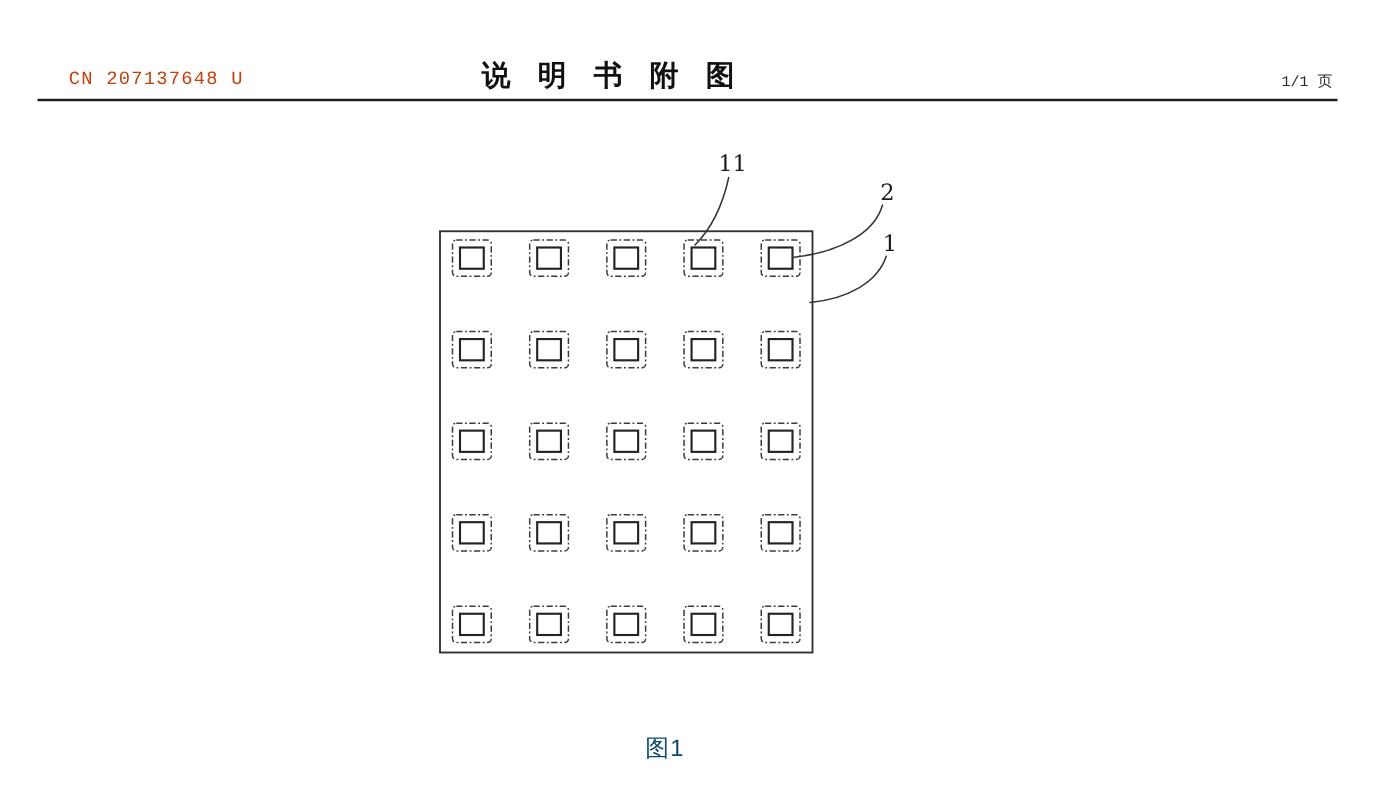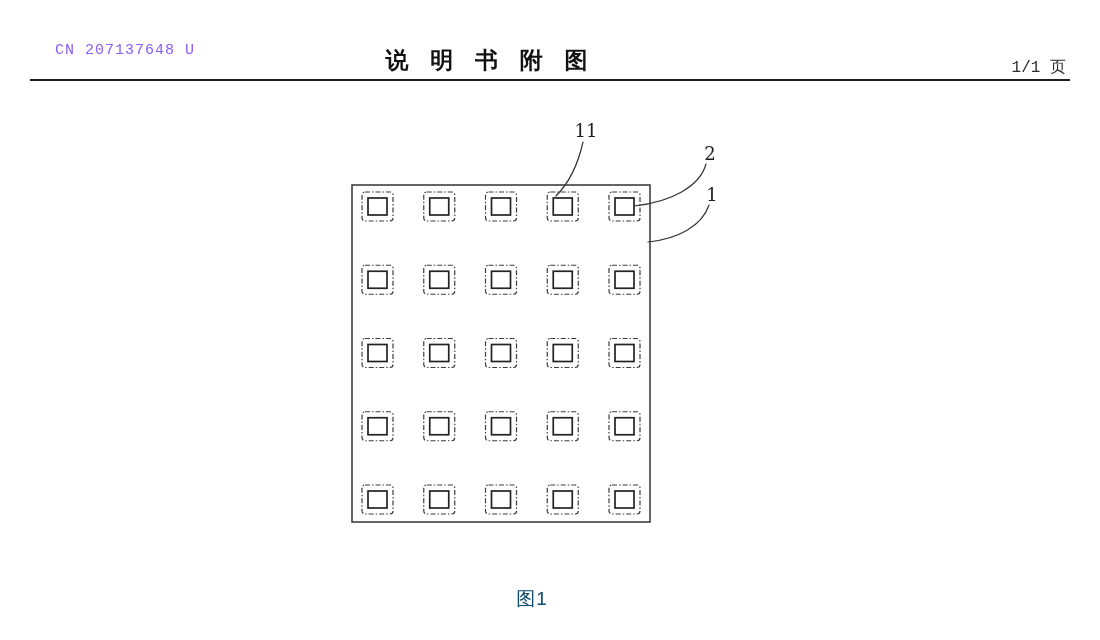--- a/index.html
+++ b/index.html
@@ -6,37 +6,37 @@
   body{
     width:1100px;height:640px;position:relative;overflow:hidden;
     background:#ffffff;
     font-family:"Liberation Sans", sans-serif;
     color:#222;
   }
   .page{position:absolute;inset:0;}
 
   
   .patent-number{
-    position:absolute;left:55px;top:42px;
+    position:absolute;left:55px;top:55px;
     font-family:"Liberation Mono", monospace;
-    font-size:15px;letter-spacing:1px;color:#8b5cf6;
+    font-size:15px;letter-spacing:1px;color:#c2410c;
     white-space:pre;
   }
   .doc-title{
     position:absolute;left:0;right:0;top:45px;
     text-align:center;
     font-size:23px;font-weight:bold;letter-spacing:3px;
     color:#111;
     transform:translateX(-62px);
     white-space:pre;
   }
   .page-indicator{
     position:absolute;right:34px;top:57px;
     font-family:"Liberation Mono", monospace;
-    font-size:16px;color:#2b2b2b;
+    font-size:12px;color:#2b2b2b;
     white-space:pre;
   }
   .header-rule{
     position:absolute;left:30px;top:79px;width:1040px;height:2px;
     background:#1f1f1f;
   }
 
   
   .figure-svg{position:absolute;left:300px;top:100px;}
   .main-rect{fill:none;stroke:#333;stroke-width:1.5;}

